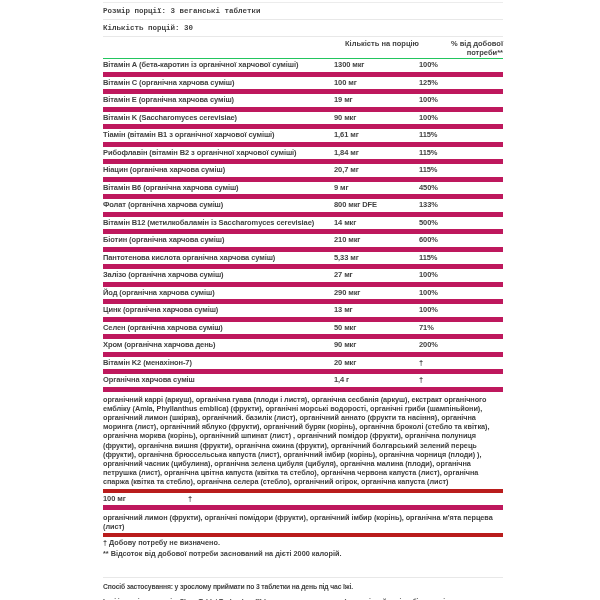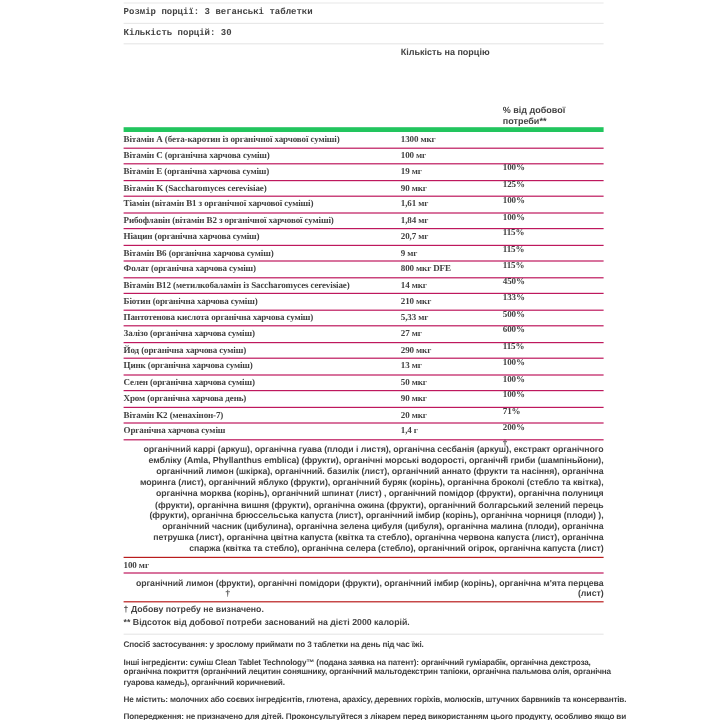--- a/index.html
+++ b/index.html
@@ -5,34 +5,34 @@
   html,body{margin:0;padding:0;}
   body{
     width:600px;height:600px;background:#ffffff;overflow:hidden;position:relative;
     font-family:"Liberation Sans", sans-serif;color:#424242;font-weight:700;
     -webkit-font-smoothing:antialiased;
   }
   .panel{position:absolute;left:103px;top:2px;width:400px;border-top:1px solid #ececec;}
   .info-row{
     font-size:7.5px;line-height:9px;padding:4px 0 3px 0;border-bottom:1px solid #e8e8e8;font-family:Liberation Mono, monospace;
   }
-  .head-row{display:flex;font-size:7.5px;line-height:9px;padding:2px 0 1px 0;border-bottom:4px solid #22c55e;}
+  .head-row{display:flex;font-size:7.5px;line-height:9px;padding:2px 0 1px 0;border-bottom:1px solid #22c55e;text-align:right;}
   .c-name{flex:0 0 231px;min-width:0;}
   .c-amount{flex:0 0 85px;}
-  .c-dv{flex:1;margin-top:48px;}
+  .c-dv{flex:1;}
   .nrow{
-    display:flex;align-items:center;height:12.5px;border-bottom:1px solid #be185d;
-    font-size:7.5px;line-height:12.5px;letter-spacing:-0.1px;white-space:nowrap;font-family:Liberation Serif, serif;
+    display:flex;align-items:center;height:12.5px;border-bottom:5px solid #be185d;
+    font-size:7.5px;line-height:12.5px;letter-spacing:-0.1px;white-space:nowrap;
   }
   .blend{
     margin:0;font-size:7.3px;line-height:9.2px;padding:3px 0 2px 0;
-    border-bottom:1px solid #b91c1c;letter-spacing:-0.05px;text-align:right;
+    border-bottom:4px solid #b91c1c;letter-spacing:-0.05px;
   }
   .fn{font-size:7.3px;line-height:9px;padding:1px 0;}
-  .fn-last{border-bottom:1px solid #e8e8e8;padding-bottom:5px;}
+  .fn-last{border-bottom:1px solid #e8e8e8;padding-bottom:19px;}
   .sec{
     margin:0;width:420px;font-size:6.8px;line-height:8.4px;
     letter-spacing:-0.15px;padding:4px 0 2px 0;
   }
   .directions{padding-top:5px;}
 </style>
 </head>
 <body>
 
 <div class="panel">

